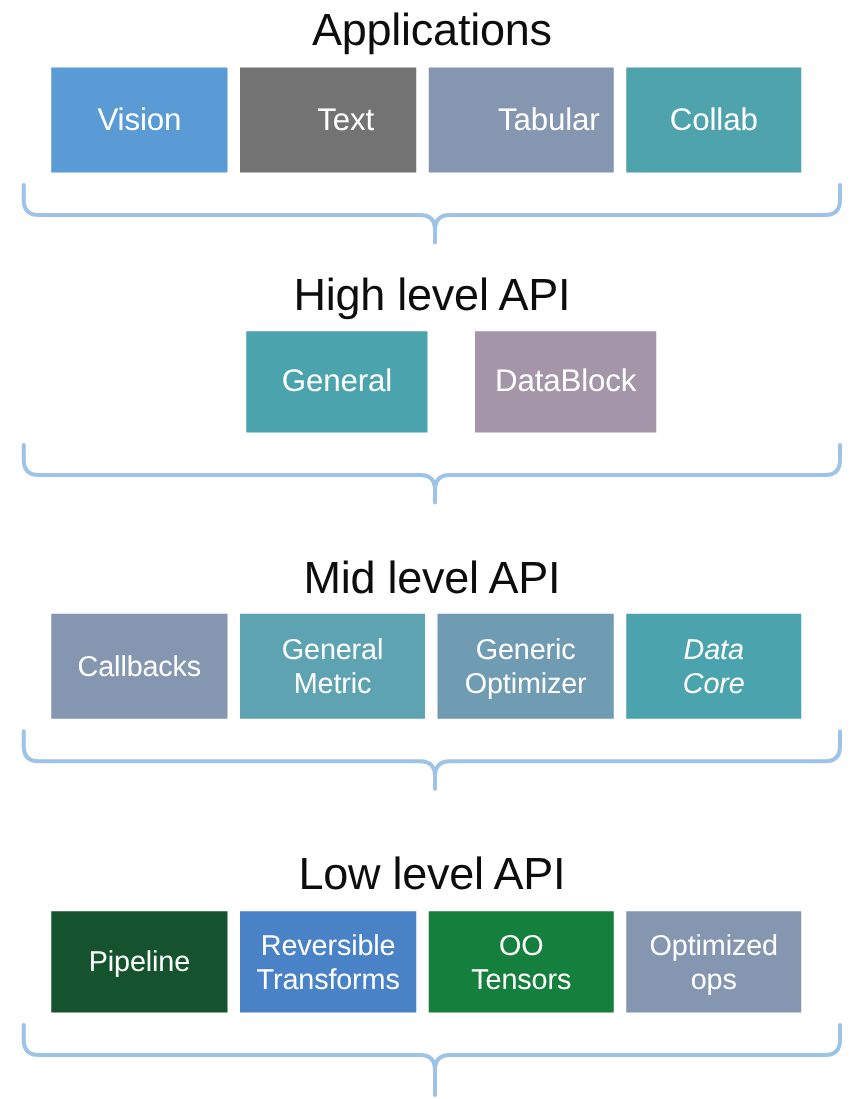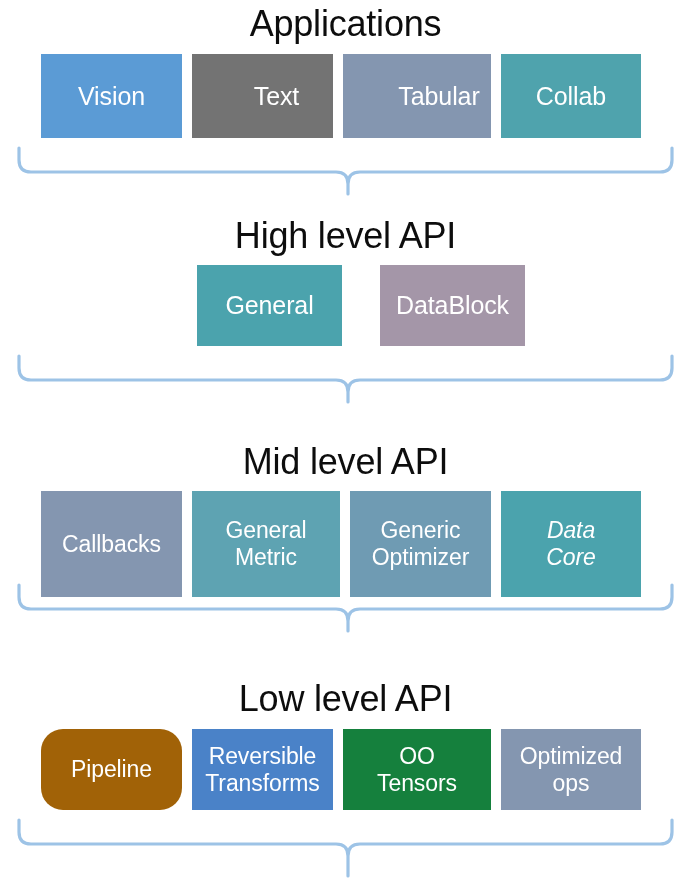--- a/index.html
+++ b/index.html
@@ -114,21 +114,21 @@
 
   <div class="brace" style="top:354px; height:50px;">
     <svg width="691" height="50" viewBox="0 0 691 50" fill="none">
       <path d="M19 2 L19 14 Q19 26 31 26 L336 26 Q348 26 348 38 L348 48
                M348 38 Q348 26 360 26 L660 26 Q672 26 672 14 L672 2" stroke="#9DC3E6" stroke-width="3.2" stroke-linecap="round" stroke-linejoin="round" fill="none"></path>
     </svg>
   </div>
 
   <div class="section-title" style="top:444px;">Mid level API</div>
 
-  <div class="box-row" style="top:491px; left:41px; width:610px; height:106px; gap:10px;">
+  <div class="box-row" style="top:491px; left:41px; width:610px; height:84px; gap:10px;">
     <div class="node-box small" style="flex: 0 0 141px; background-color: rgb(132, 150, 176);">
       <span>Callbacks</span>
     </div>
     <div class="node-box small" style="flex: 0 0 148px; background-color: rgb(94, 163, 178);">
       <span>General
 Metric</span>
     </div>
     <div class="node-box small" style="flex: 0 0 141px; background-color: rgb(111, 155, 179);">
       <span>Generic
 Optimizer</span>
@@ -142,21 +142,21 @@
   <div class="brace" style="top:583px; height:50px;">
     <svg width="691" height="50" viewBox="0 0 691 50" fill="none">
       <path d="M19 2 L19 14 Q19 26 31 26 L336 26 Q348 26 348 38 L348 48
                M348 38 Q348 26 360 26 L660 26 Q672 26 672 14 L672 2" stroke="#9DC3E6" stroke-width="3.2" stroke-linecap="round" stroke-linejoin="round" fill="none"></path>
     </svg>
   </div>
 
   <div class="section-title" style="top:681px;">Low level API</div>
 
   <div class="box-row" style="top:729px; left:41px; width:610px; height:81px; gap:10px;">
-    <div class="node-box small" style="flex: 0 0 141px; background-color: #a16207; border-radius: 22px;">
+    <div class="node-box small" style="flex: 0 0 141px; background-color: #14532d;">
       <span>Pipeline</span>
     </div>
     <div class="node-box small" style="flex: 0 0 141px; background-color: rgb(74, 130, 200);">
       <span>Reversible
 Transforms</span>
     </div>
     <div class="node-box small" style="flex: 0 0 148px; background-color: #15803d;">
       <span>OO
 Tensors</span>
     </div>

